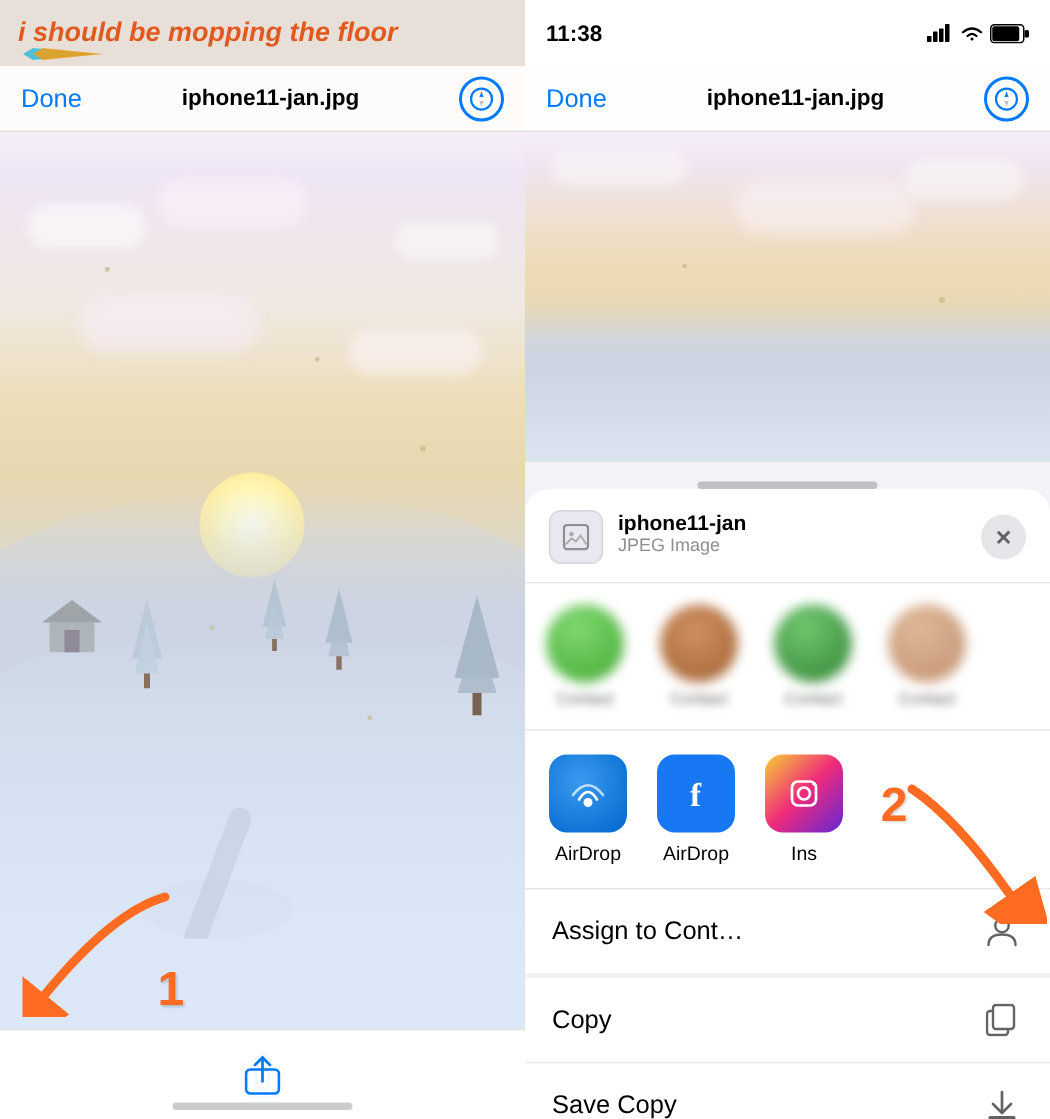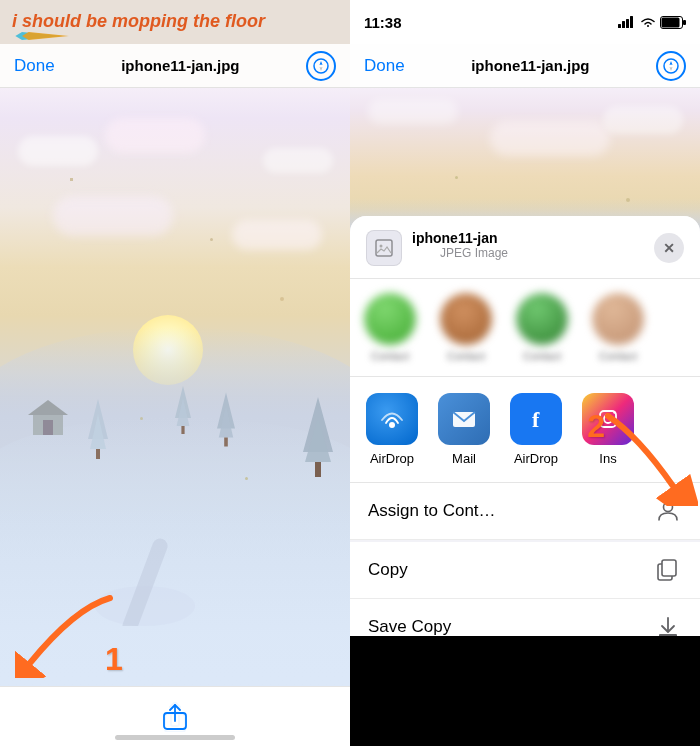--- a/index.html
+++ b/index.html
@@ -144,21 +144,21 @@
     .share-icon-btn {
       display: flex;
       flex-direction: column;
       align-items: center;
       justify-content: center;
     }
 
     
     .right-panel {
       width: 350px;
-      height: 636px;
+      height: 746px;
       position: relative;
       background: #f0f0f5;
       overflow: hidden;
     }
 
     .right-status-bar {
       height: 44px;
       background: #fff;
       display: flex;
       align-items: center;
@@ -249,21 +249,21 @@
       background: #e8e8f0;
       border-radius: 8px;
       display: flex;
       align-items: center;
       justify-content: center;
       border: 1px solid rgba(0,0,0,0.08);
     }
 
     .file-info-text { display: flex; flex-direction: column; }
     .file-name { font-size: 14px; font-weight: 600; color: #000; }
-    .file-type { font-size: 12px; color: #8e8e93; margin-left: 28px; }
+    .file-type { font-size: 12px; color: #8e8e93; }
 
     .close-btn {
       width: 30px;
       height: 30px;
       background: #e5e5ea;
       border-radius: 50%;
       display: flex;
       align-items: center;
       justify-content: center;
       font-size: 14px;
@@ -624,29 +624,20 @@
           <svg width="28" height="28" viewBox="0 0 28 28">
             <circle cx="14" cy="20" r="3" fill="white"></circle>
             <path d="M8,18 Q14,8 20,18" stroke="white" stroke-width="1.8" fill="none" stroke-linecap="round"></path>
             <path d="M4,15 Q14,2 24,15" stroke="rgba(255,255,255,0.7)" stroke-width="1.8" fill="none" stroke-linecap="round"></path>
           </svg>
         </div>
         <span class="app-label">AirDrop</span>
       </div>
 
 
-      <div class="app-item">
-        <div class="app-icon app-icon-mail">
-          <svg width="28" height="28" viewBox="0 0 28 28">
-            <rect x="3" y="7" width="22" height="15" rx="2" fill="white" opacity="0.95"></rect>
-            <polyline points="3,7 14,16 25,7" stroke="#4a90d9" stroke-width="1.8" fill="none"></polyline>
-          </svg>
-        </div>
-        <span class="app-label">Mail</span>
-      </div>
 
       <div class="app-item">
         <div class="app-icon app-icon-facebook">
           <svg width="28" height="28" viewBox="0 0 28 28">
             <text x="10" y="22" font-size="22" font-weight="bold" fill="white" font-family="serif">f</text>
           </svg>
         </div>
         <span class="app-label">AirDrop</span>
       </div>
 

